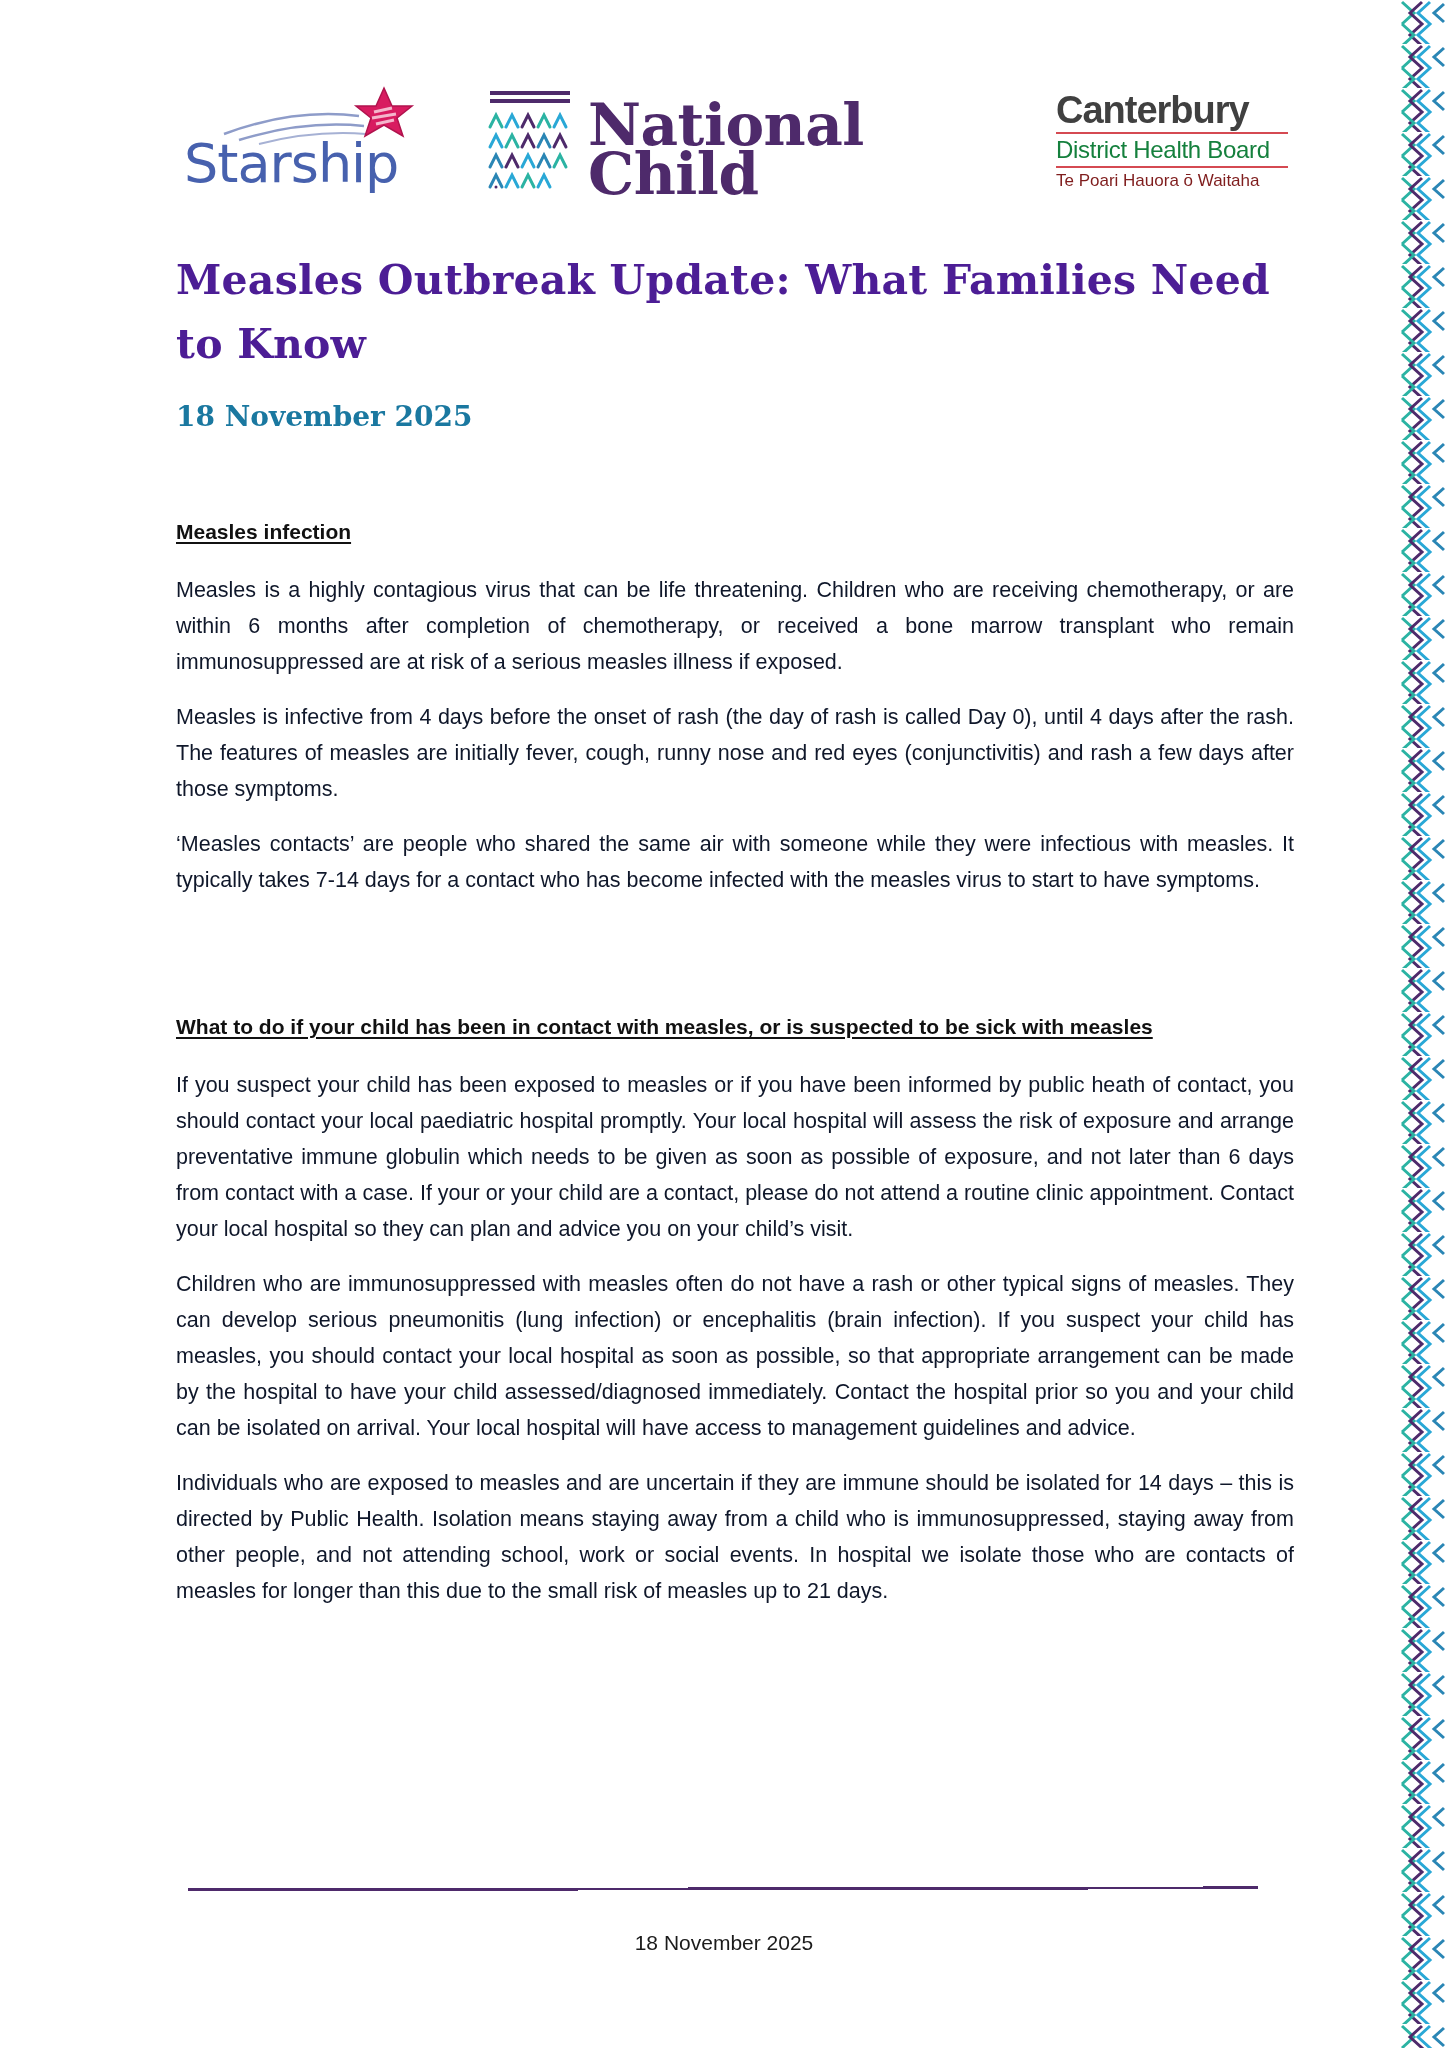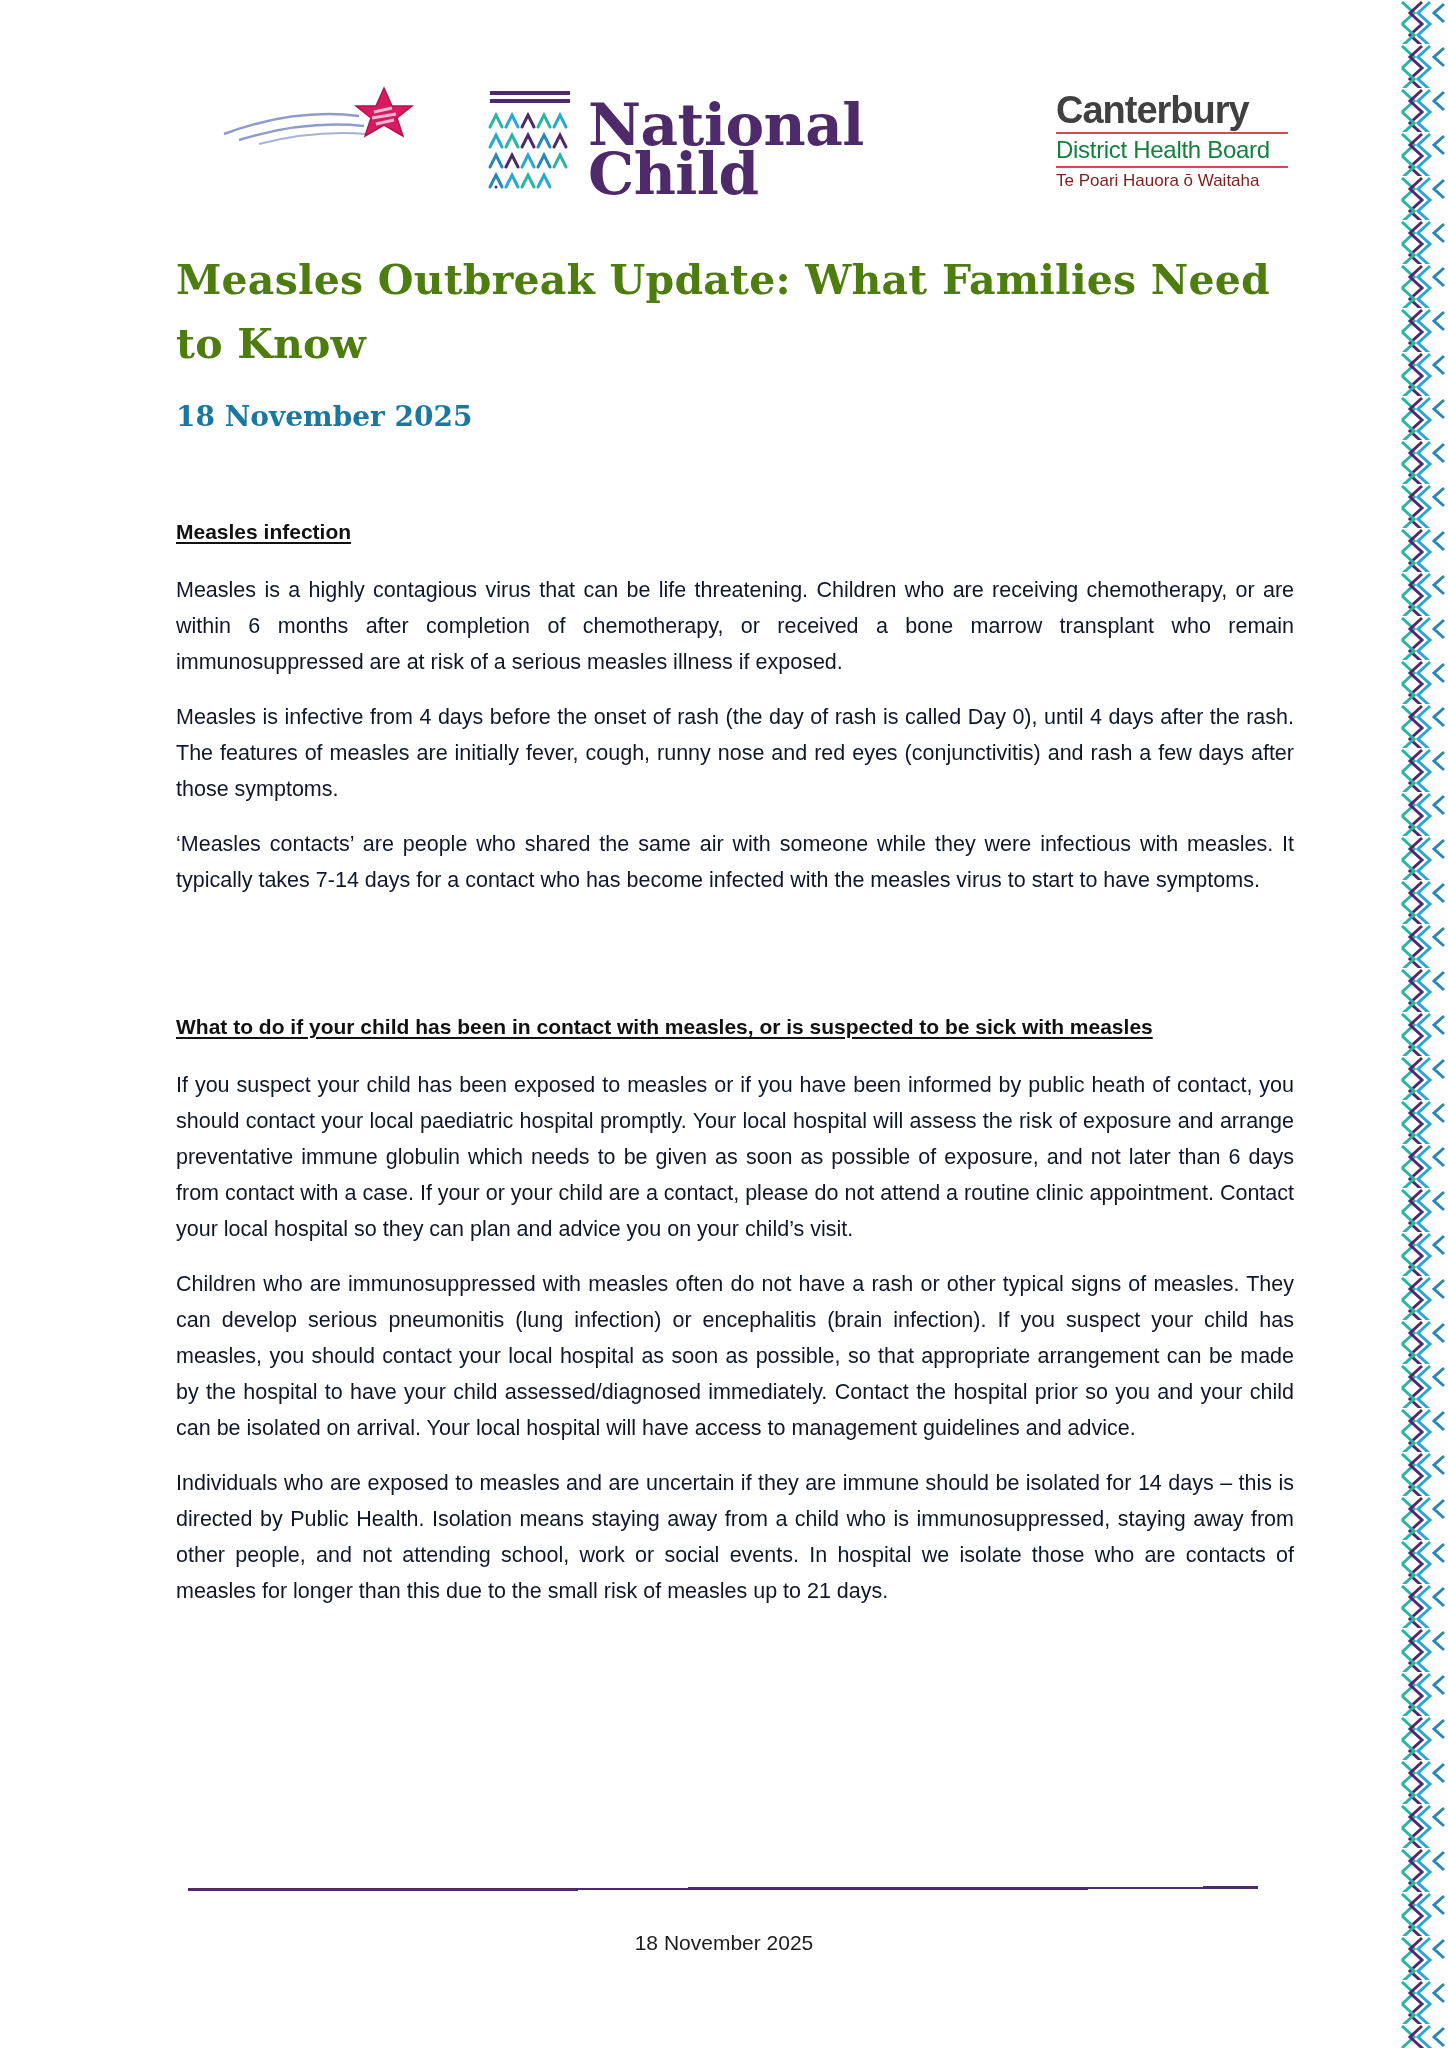--- a/index.html
+++ b/index.html
@@ -11,21 +11,21 @@
     .logo-starship { position: absolute; left: 8px; top: 0; width: 240px; height: 120px; }
     .logo-starship .wordmark { position: absolute; left: 0; top: 46px; font-family: "DejaVu Sans", sans-serif; font-size: 54px; color: #4761ae; letter-spacing: -1px; font-weight: normal; }
     .logo-ncc { position: absolute; left: 310px; top: 5px; width: 500px; height: 110px; }
     .logo-ncc .text { position: absolute; left: 102px; top: 10px; font-family: "DejaVu Serif", serif; font-weight: bold; font-size: 58px; line-height: 49px; color: #4e2a6b; letter-spacing: -0.5px; }
     .logo-cdhb { position: absolute; left: 880px; top: 4px; width: 240px; height: 110px; }
     .logo-cdhb .name { font-family: "Liberation Sans", sans-serif; font-weight: bold; font-size: 38px; color: #404040; letter-spacing: -1px; line-height: 40px; }
     .logo-cdhb .rule { height: 2px; background: #d54a52; margin: 2px 0; width: 232px; }
     .logo-cdhb .sub { font-size: 24px; color: #15803d; line-height: 28px; letter-spacing: -0.3px; }
     .logo-cdhb .maori { font-size: 17px; color: #7f1d1d; line-height: 22px; }
 
-    .title { position: absolute; left: 176px; top: 248px; width: 1130px; font-family: "DejaVu Serif", serif; font-weight: bold; font-size: 41px; line-height: 64px; color: #4d7c0f; letter-spacing: 0.2px; }
+    .title { position: absolute; left: 176px; top: 248px; width: 1130px; font-family: "DejaVu Serif", serif; font-weight: bold; font-size: 41px; line-height: 64px; color: #4c1d95; letter-spacing: 0.2px; }
     .date-head { position: absolute; left: 176px; top: 400px; font-family: "DejaVu Serif", serif; font-weight: bold; font-size: 28px; color: #1a78a0; }
 
     .content { position: absolute; left: 176px; top: 520px; width: 1118px; }
     .heading { font-family: "Liberation Sans", sans-serif; font-weight: bold; font-size: 21px; text-decoration: underline; text-underline-offset: 3px; margin: 0 0 28px 0; color: #111; }
     .para { font-family: "Liberation Sans", sans-serif; font-size: 21.5px; line-height: 36px; text-align: justify; margin: 0 0 19px 0; color: #0f172a; }
     .para:last-child { text-align-last: left; }
     .gap { height: 98px; }
 
     .footer-rule { position: absolute; left: 188px; top: 1887px; width: 1076px; height: 4px; }
     .footer-rule .seg { position: absolute; background: #4e2a6b; }
@@ -49,20 +49,21 @@
 
 <div class="logos">
   <div class="logo-starship">
     <svg width="240" height="60" viewBox="0 0 240 60" style="position:absolute;left:0;top:0;">
       <path d="M40 48 Q110 22 175 30" stroke="#8e9cc9" stroke-width="2.5" fill="none"></path>
       <path d="M55 54 Q120 34 180 40" stroke="#8e9cc9" stroke-width="2.5" fill="none"></path>
       <path d="M75 58 Q130 44 182 48" stroke="#a6b1d4" stroke-width="2" fill="none"></path>
       <polygon points="200,2 208,20 228,20 213,32 219,50 200,39 181,50 187,32 172,20 192,20" fill="#d81b60" stroke="#b0134d" stroke-width="1.5"></polygon>
       <path d="M190 26 L208 22 M188 32 L212 28 M192 38 L210 34" stroke="#f4b6cc" stroke-width="3"></path>
     </svg>
+    <div class="wordmark">Starship</div>
   </div>
 
   <div class="logo-ncc">
     <svg width="90" height="110" viewBox="0 0 90 110" style="position:absolute;left:0;top:0;">
       <rect x="4" y="0" width="80" height="4" fill="#4e2a6b"></rect>
       <rect x="4" y="8" width="80" height="4" fill="#4e2a6b"></rect>
       <g stroke-width="3" fill="none" stroke-linecap="round">
         <g stroke="#2bb3a3">
             <path d="M4 36 L10 24 L16 36"></path>
             <path d="M52 36 L58 24 L64 36"></path>

